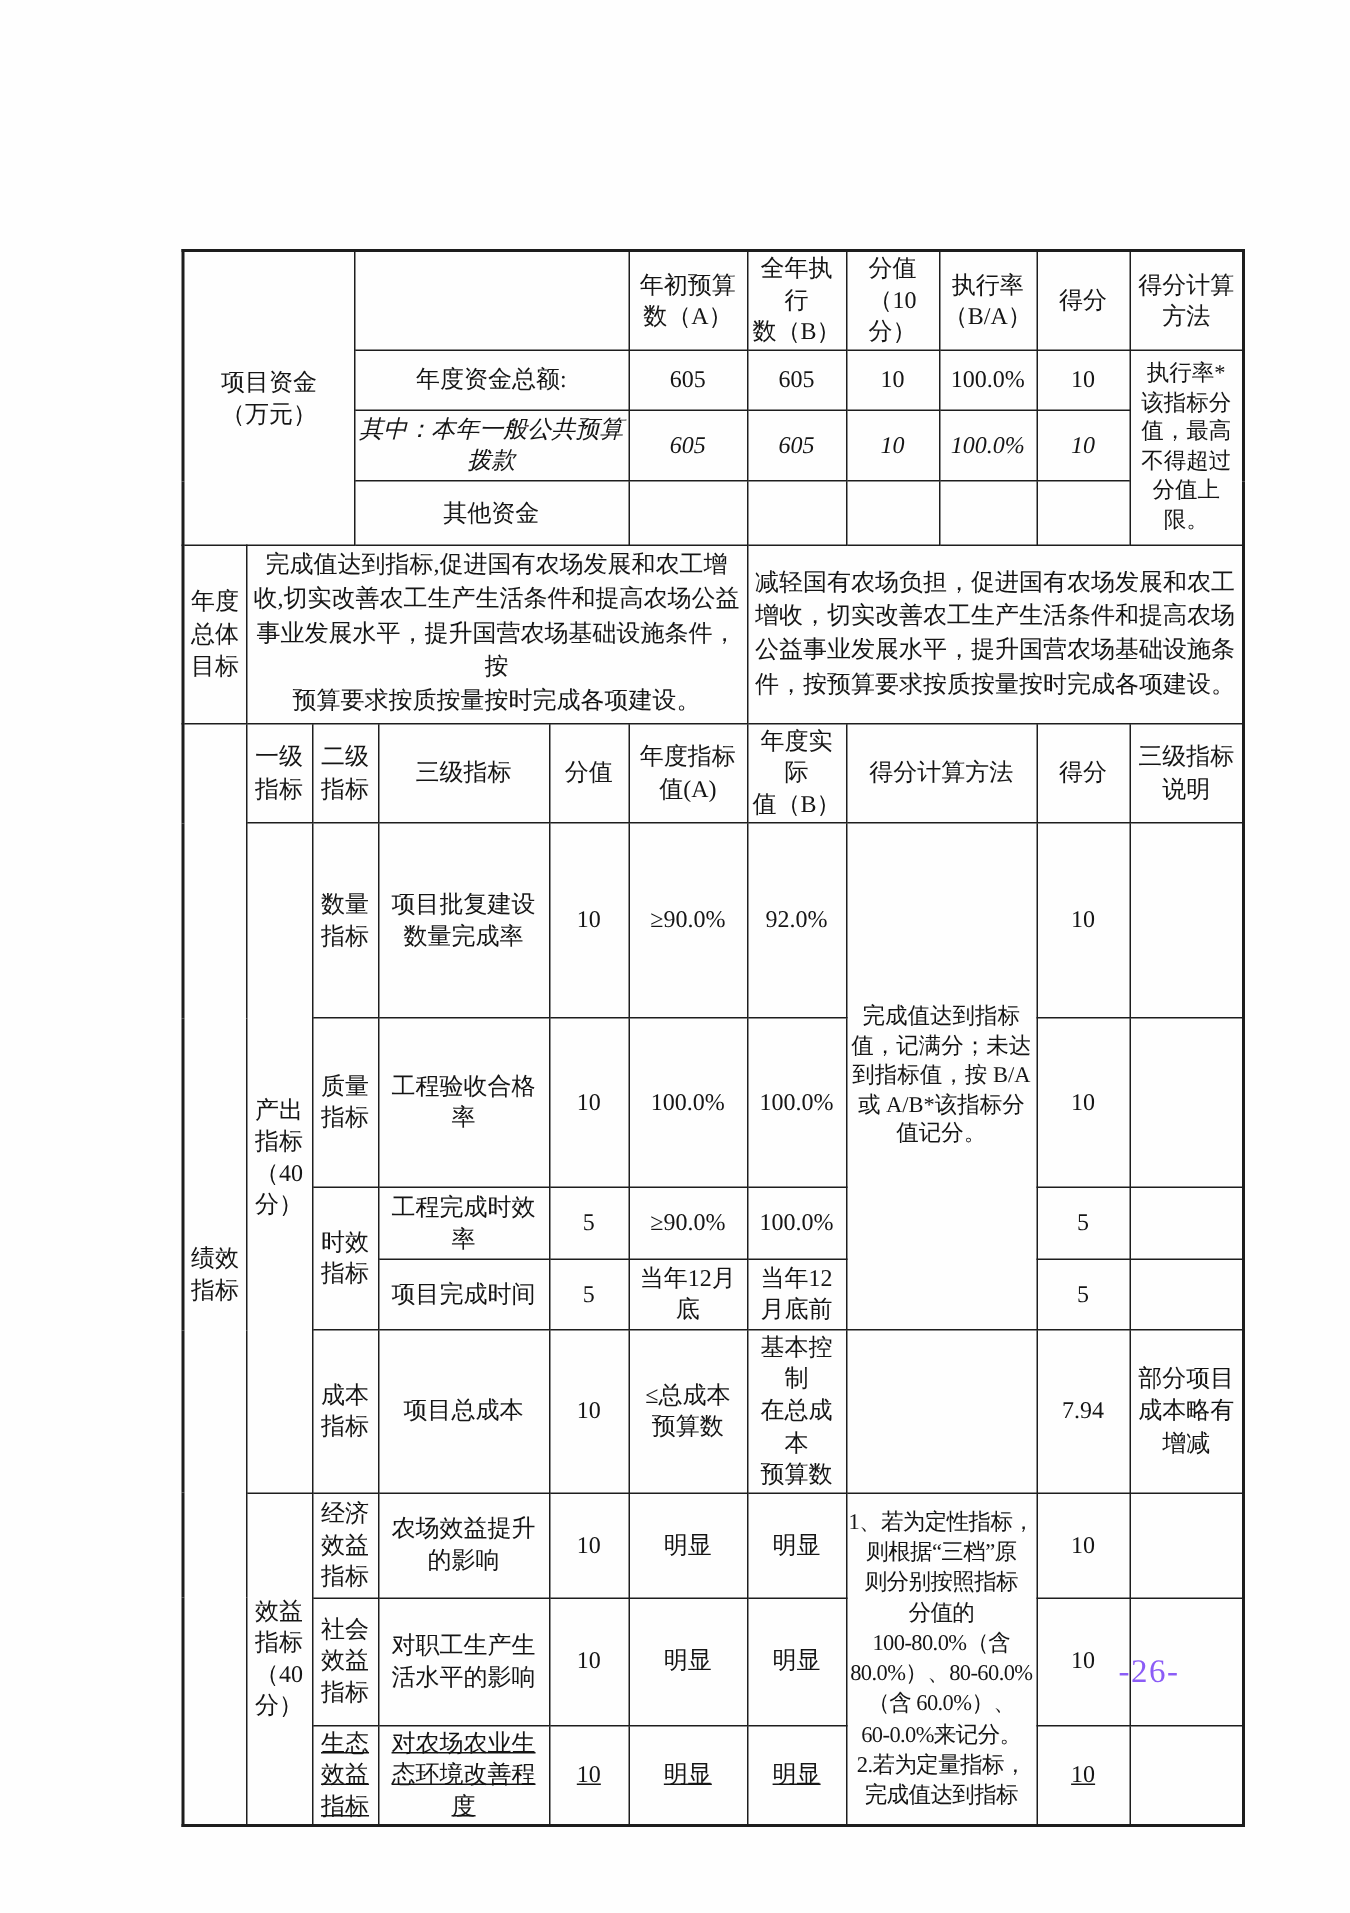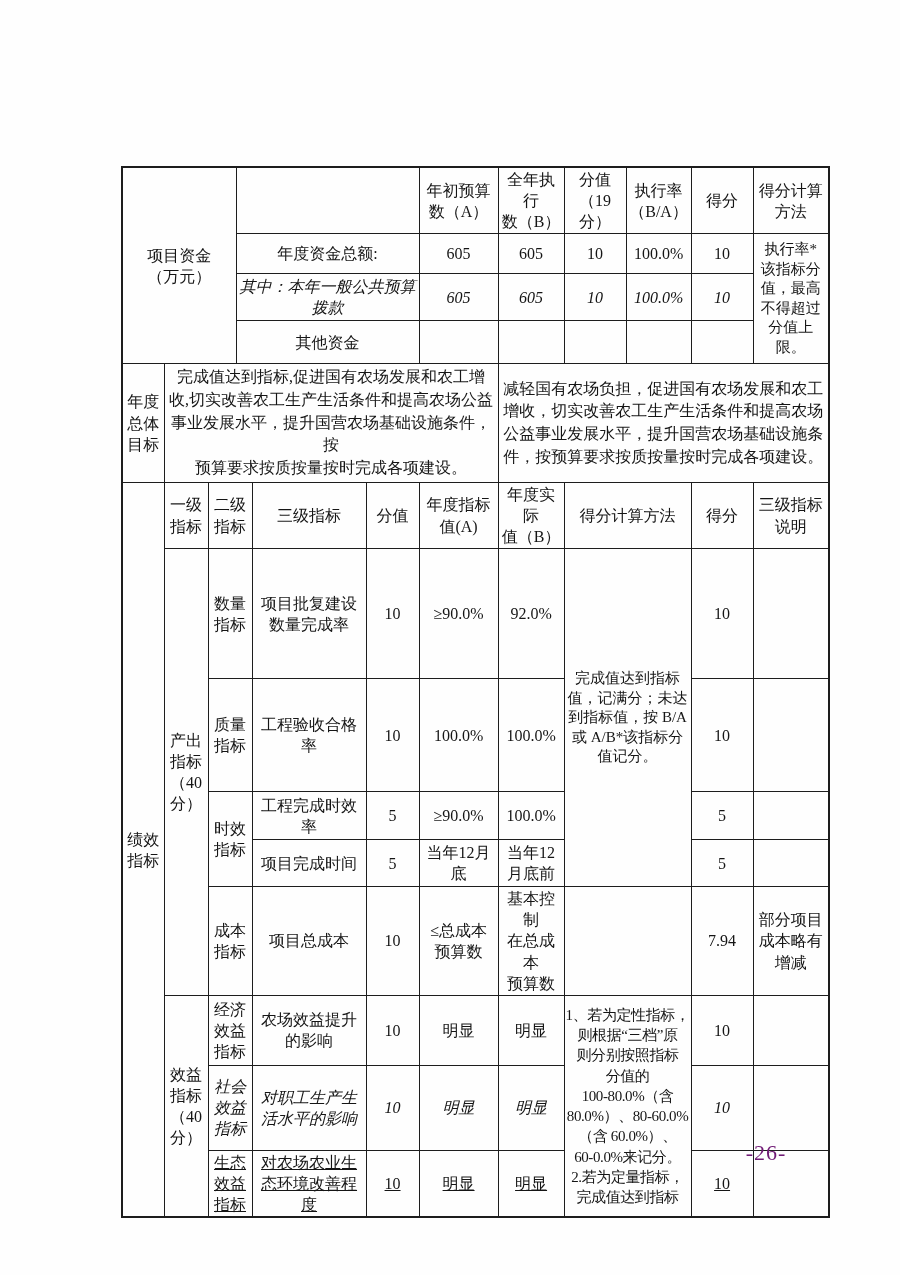--- a/index.html
+++ b/index.html
@@ -51,29 +51,29 @@
   tr.r3 { height:47px;font-style:italic; }
   tr.r4 { height:43px;padding-left:29px; }
   tr.r5 { height:95px; }
   tr.r6 { height:52px; }
   tr.r7 { height:130px; }
   tr.r8 { height:113px; }
   tr.r9 { height:48px; }
   tr.r10 { height:47px; }
   tr.r11 { height:65px; }
   tr.r12 { height:70px; }
-  tr.r13 { height:85px;font-style:italic; }
+  tr.r13 { height:85px; }
   tr.r14 { height:67px;text-decoration:underline; }
   .pagenum {
     position:absolute;
-    left:728px; top:1140px; width:76px;
+    left:728px; top:1101px; width:76px;
     text-align:center;
     font-size:22px;
     letter-spacing:1px;
-    color:#701a75;
+    color:#8b5cf6;
   }
 </style>
 </head>
 <body>
 
 <div class="page">
 
   <table class="doc">
     <colgroup>
       <col style="width:42px">
@@ -92,21 +92,21 @@
 
     <tbody>
         <tr class="r1">
       <td colspan="3" rowspan="4">项目资金
 （万元）</td>
       <td colspan="3"></td>
       <td>年初预算
 数（A）</td>
       <td>全年执行
 数（B）</td>
-      <td>分值（19
+      <td>分值（10
 分）</td>
       <td>执行率
 （B/A）</td>
       <td>得分</td>
       <td>得分计算
 方法</td>
     </tr>
     <tr class="r2">
       <td colspan="3">年度资金总额:</td>
       <td>605</td>

